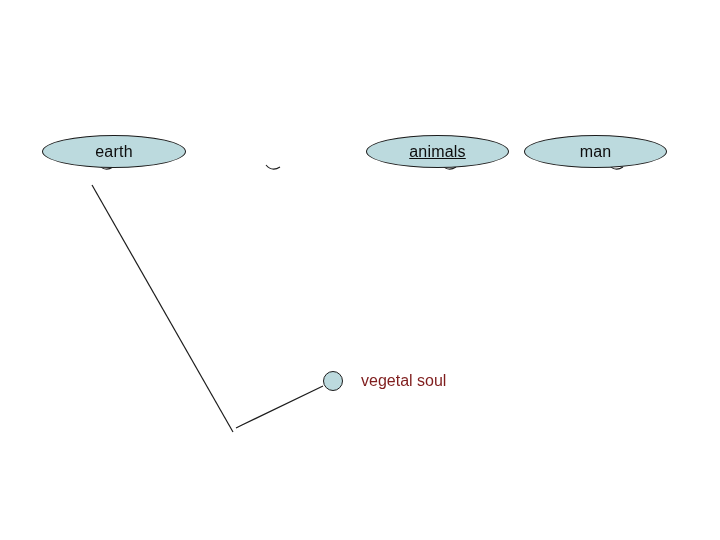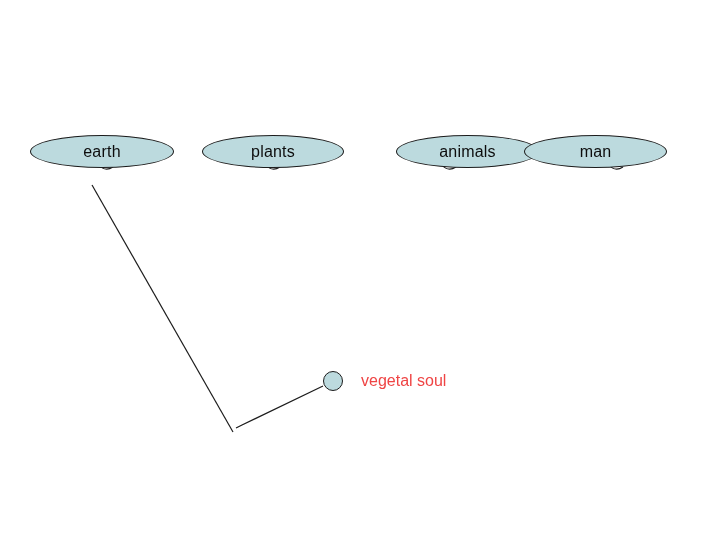--- a/index.html
+++ b/index.html
@@ -31,43 +31,43 @@
     border: 1px solid #1c1c1c;
     border-radius: 50%;
     background: #bcdade;
     display: flex;
     align-items: center;
     justify-content: center;
     font-size: 16px;
     color: #0d0d0d;
     letter-spacing: 0.2px;
   }
-  .node-earth   { left: 30px;  width: 144px; }
+  .node-earth   { left: 42px;  width: 144px; }
   .node-plants  { left: 202px; width: 142px; }
-  .node-animals { left: 396px; width: 143px; }
+  .node-animals { left: 366px; width: 143px; text-decoration: underline; }
   .node-man     { left: 524px; width: 143px; }
   .soul-circle {
     position: absolute;
     box-sizing: border-box;
     left: 323px;
     top: 371px;
     width: 20px;
     height: 20px;
     border: 1px solid #1c1c1c;
     border-radius: 50%;
     background: #bcdade;
   }
   .soul-label {
     position: absolute;
     left: 361px;
     top: 372px;
     height: 18px;
     line-height: 18px;
     font-size: 16px;
-    color: #ef4444;
+    color: #7f1d1d;
     white-space: nowrap;
   }
 </style>
 </head>
 <body>
 
 <div class="slide">
 
   <svg class="connector-layer" viewBox="0 0 720 540" xmlns="http://www.w3.org/2000/svg">
 
@@ -78,23 +78,20 @@
     <path d="M99 165 Q105 172 113 167" stroke="#1c1c1c" stroke-width="1.1" fill="none"></path>
     <path d="M266 165 Q272 172 280 167" stroke="#1c1c1c" stroke-width="1.1" fill="none"></path>
     <path d="M442 165 Q448 172 456 167" stroke="#1c1c1c" stroke-width="1.1" fill="none"></path>
     <path d="M609 165 Q615 172 623 167" stroke="#1c1c1c" stroke-width="1.1" fill="none"></path>
   </svg>
 
   <div class="node node-earth">
     <span>earth</span>
   </div>
 
-  <div class="node node-plants">
-    <span>plants</span>
-  </div>
 
   <div class="node node-animals">
     <span>animals</span>
   </div>
 
   <div class="node node-man">
     <span>man</span>
   </div>
 
   <div class="soul-circle"></div>

